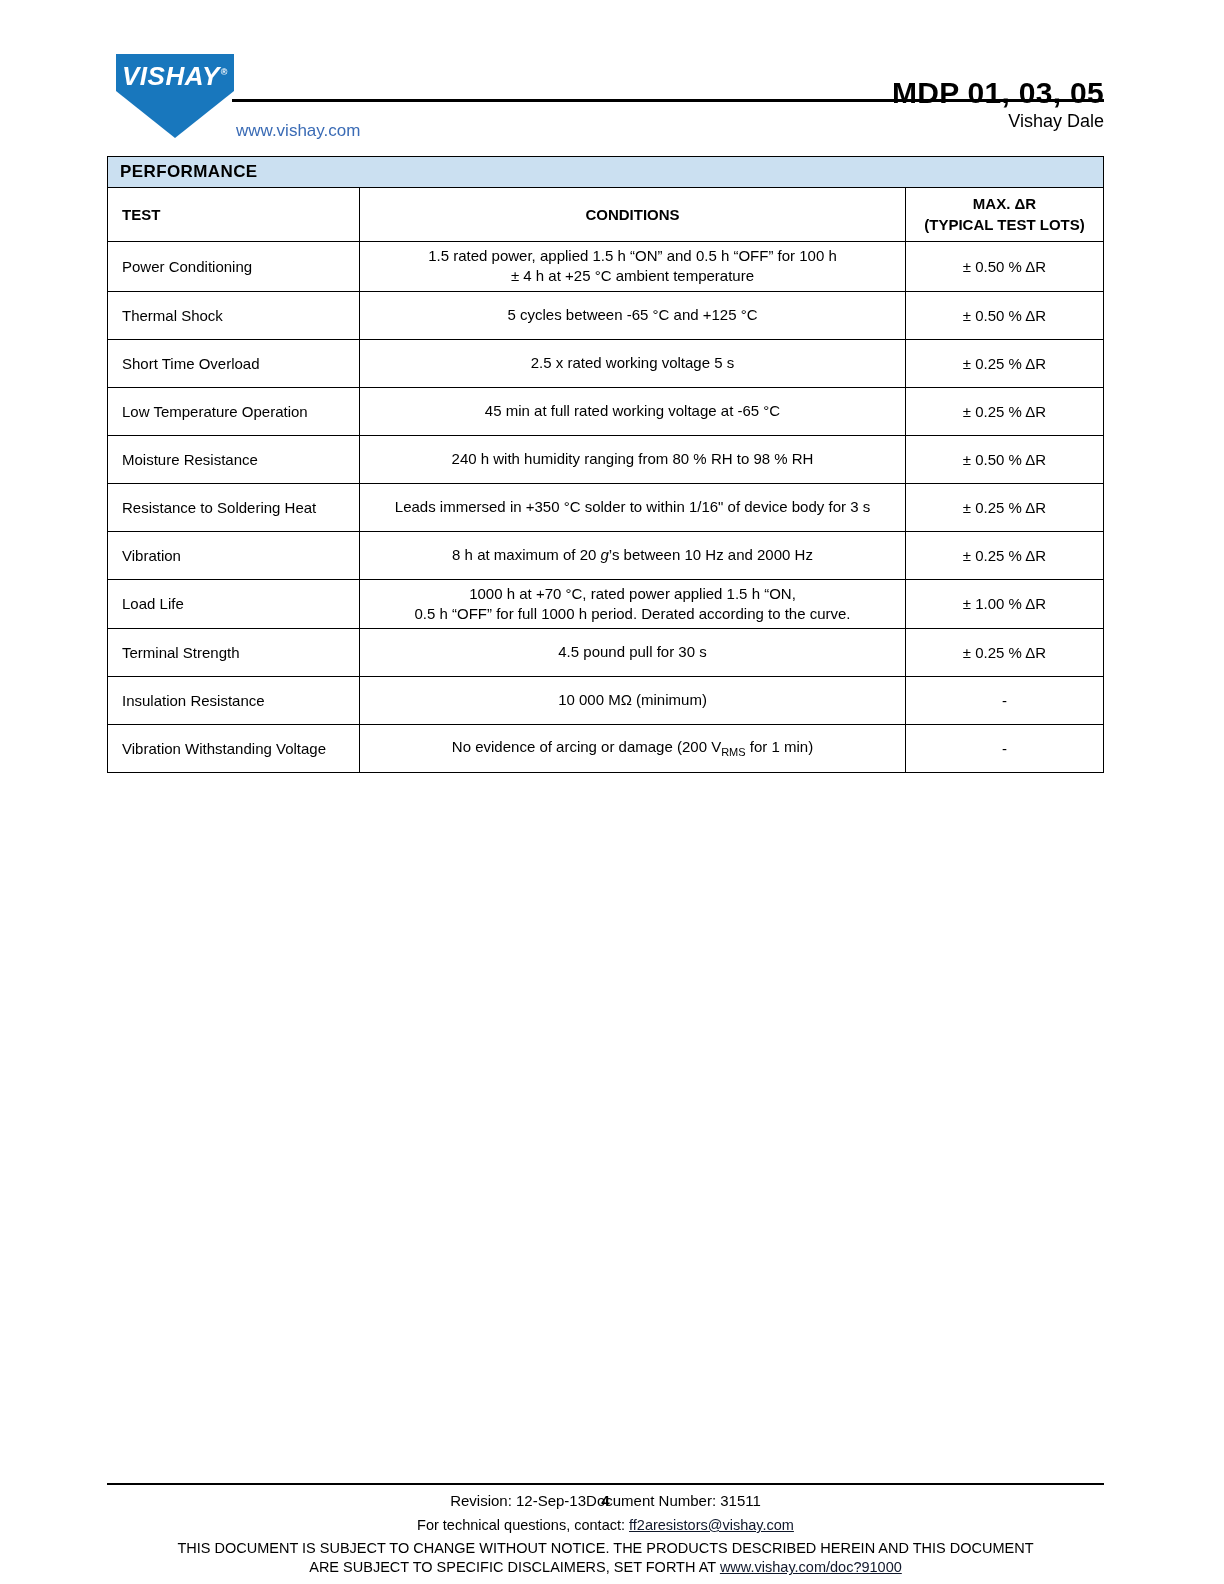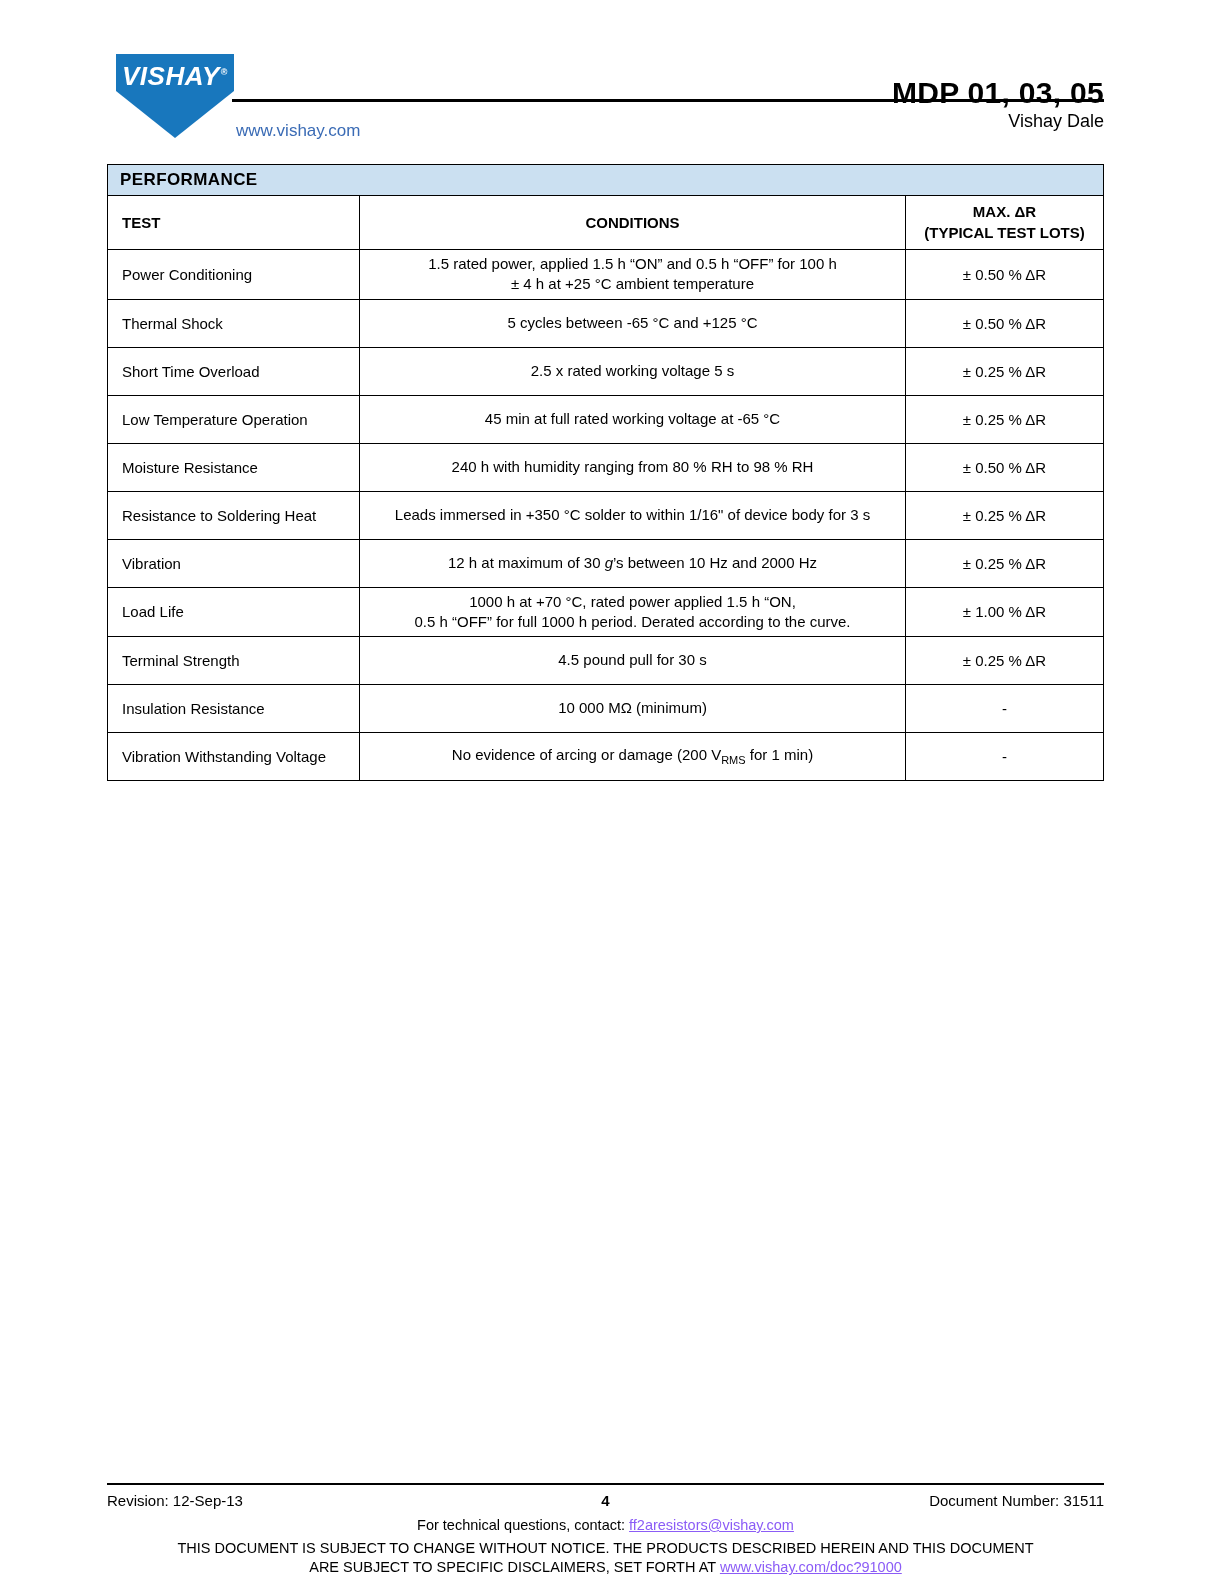--- a/index.html
+++ b/index.html
@@ -39,21 +39,21 @@
   .header-rule {
     position:absolute; left:232px; top:99px;
     width:872px; height:3px; background:#000;
   }
   .brand {
     position:absolute; right:120px; top:111px;
     font-size:18px;
   }
 
   
-  .perf { position:absolute; left:107px; top:164px; width:997px; }
+  .perf { position:absolute; left:107px; top:156px; width:997px; }
   .perf-title {
     background:#CBE0F1; border:1px solid #000;
     font-weight:bold; font-size:17px;
     padding:5px 12px; letter-spacing:0.4px;
   }
   .perf-table {
     border-collapse:collapse; width:100%;
     margin-top:-1px; table-layout:fixed;
   }
   .perf-table th, .perf-table td { border:1px solid #000; font-size:15px; }
@@ -62,25 +62,25 @@
   th.col-max  { width:198px; white-space:pre-line; line-height:1.35; }
   .perf-table td { height:48px; }
   td.col-test { text-align:left; padding-left:14px; padding-right:6px; }
   td.col-cond { text-align:center; white-space:pre-line; padding:4px 10px; line-height:1.35; }
   td.col-max  { text-align:center; }
   td.col-cond sub { font-size:11px; }
 
   
   .footer { position:absolute; left:107px; top:1483px; width:997px; font-size:15px; }
   .footer-rule { height:2px; background:#000; margin-bottom:7px; }
-  .footer-row { position:relative; display:flex; justify-content:space-between; }
+  .footer-row { position:relative; display:flex; justify-content:center; }
   .page-num { position:absolute; left:50%; transform:translateX(-50%); font-weight:bold; }
   .footer-contact { text-align:center; margin-top:8px; font-size:14.5px; }
   .footer-disclaimer { text-align:center; margin-top:6px; font-size:14.5px; line-height:1.32; }
-  .flink { color:#8b5cf6; text-decoration:underline; cursor:pointer; }
+  .flink { color:#0f172a; text-decoration:underline; cursor:pointer; }
 </style>
 </head>
 <body>
 
 <div class="page">
 
   <div class="logo">
     <div class="logo-box">
       <span>VISHAY</span><span class="reg">®</span>
     </div>
@@ -131,21 +131,21 @@
             <td class="col-cond">240 h with humidity ranging from 80 % RH to 98 % RH</td>
             <td class="col-max">± 0.50 % ΔR</td>
           </tr>
           <tr>
             <td class="col-test">Resistance to Soldering Heat</td>
             <td class="col-cond">Leads immersed in +350 °C solder to within 1/16" of device body for 3 s</td>
             <td class="col-max">± 0.25 % ΔR</td>
           </tr>
           <tr>
             <td class="col-test">Vibration</td>
-            <td class="col-cond"><span>12 h at maximum of 30 </span><i>g</i><span>’s between 10 Hz and 2000 Hz</span></td>
+            <td class="col-cond"><span>8 h at maximum of 20 </span><i>g</i><span>’s between 10 Hz and 2000 Hz</span></td>
             <td class="col-max">± 0.25 % ΔR</td>
           </tr>
           <tr>
             <td class="col-test">Load Life</td>
             <td class="col-cond">1000 h at +70 °C, rated power applied 1.5 h “ON,
 0.5 h “OFF” for full 1000 h period.  Derated according to the curve.</td>
             <td class="col-max">± 1.00 % ΔR</td>
           </tr>
           <tr>
             <td class="col-test">Terminal Strength</td>

